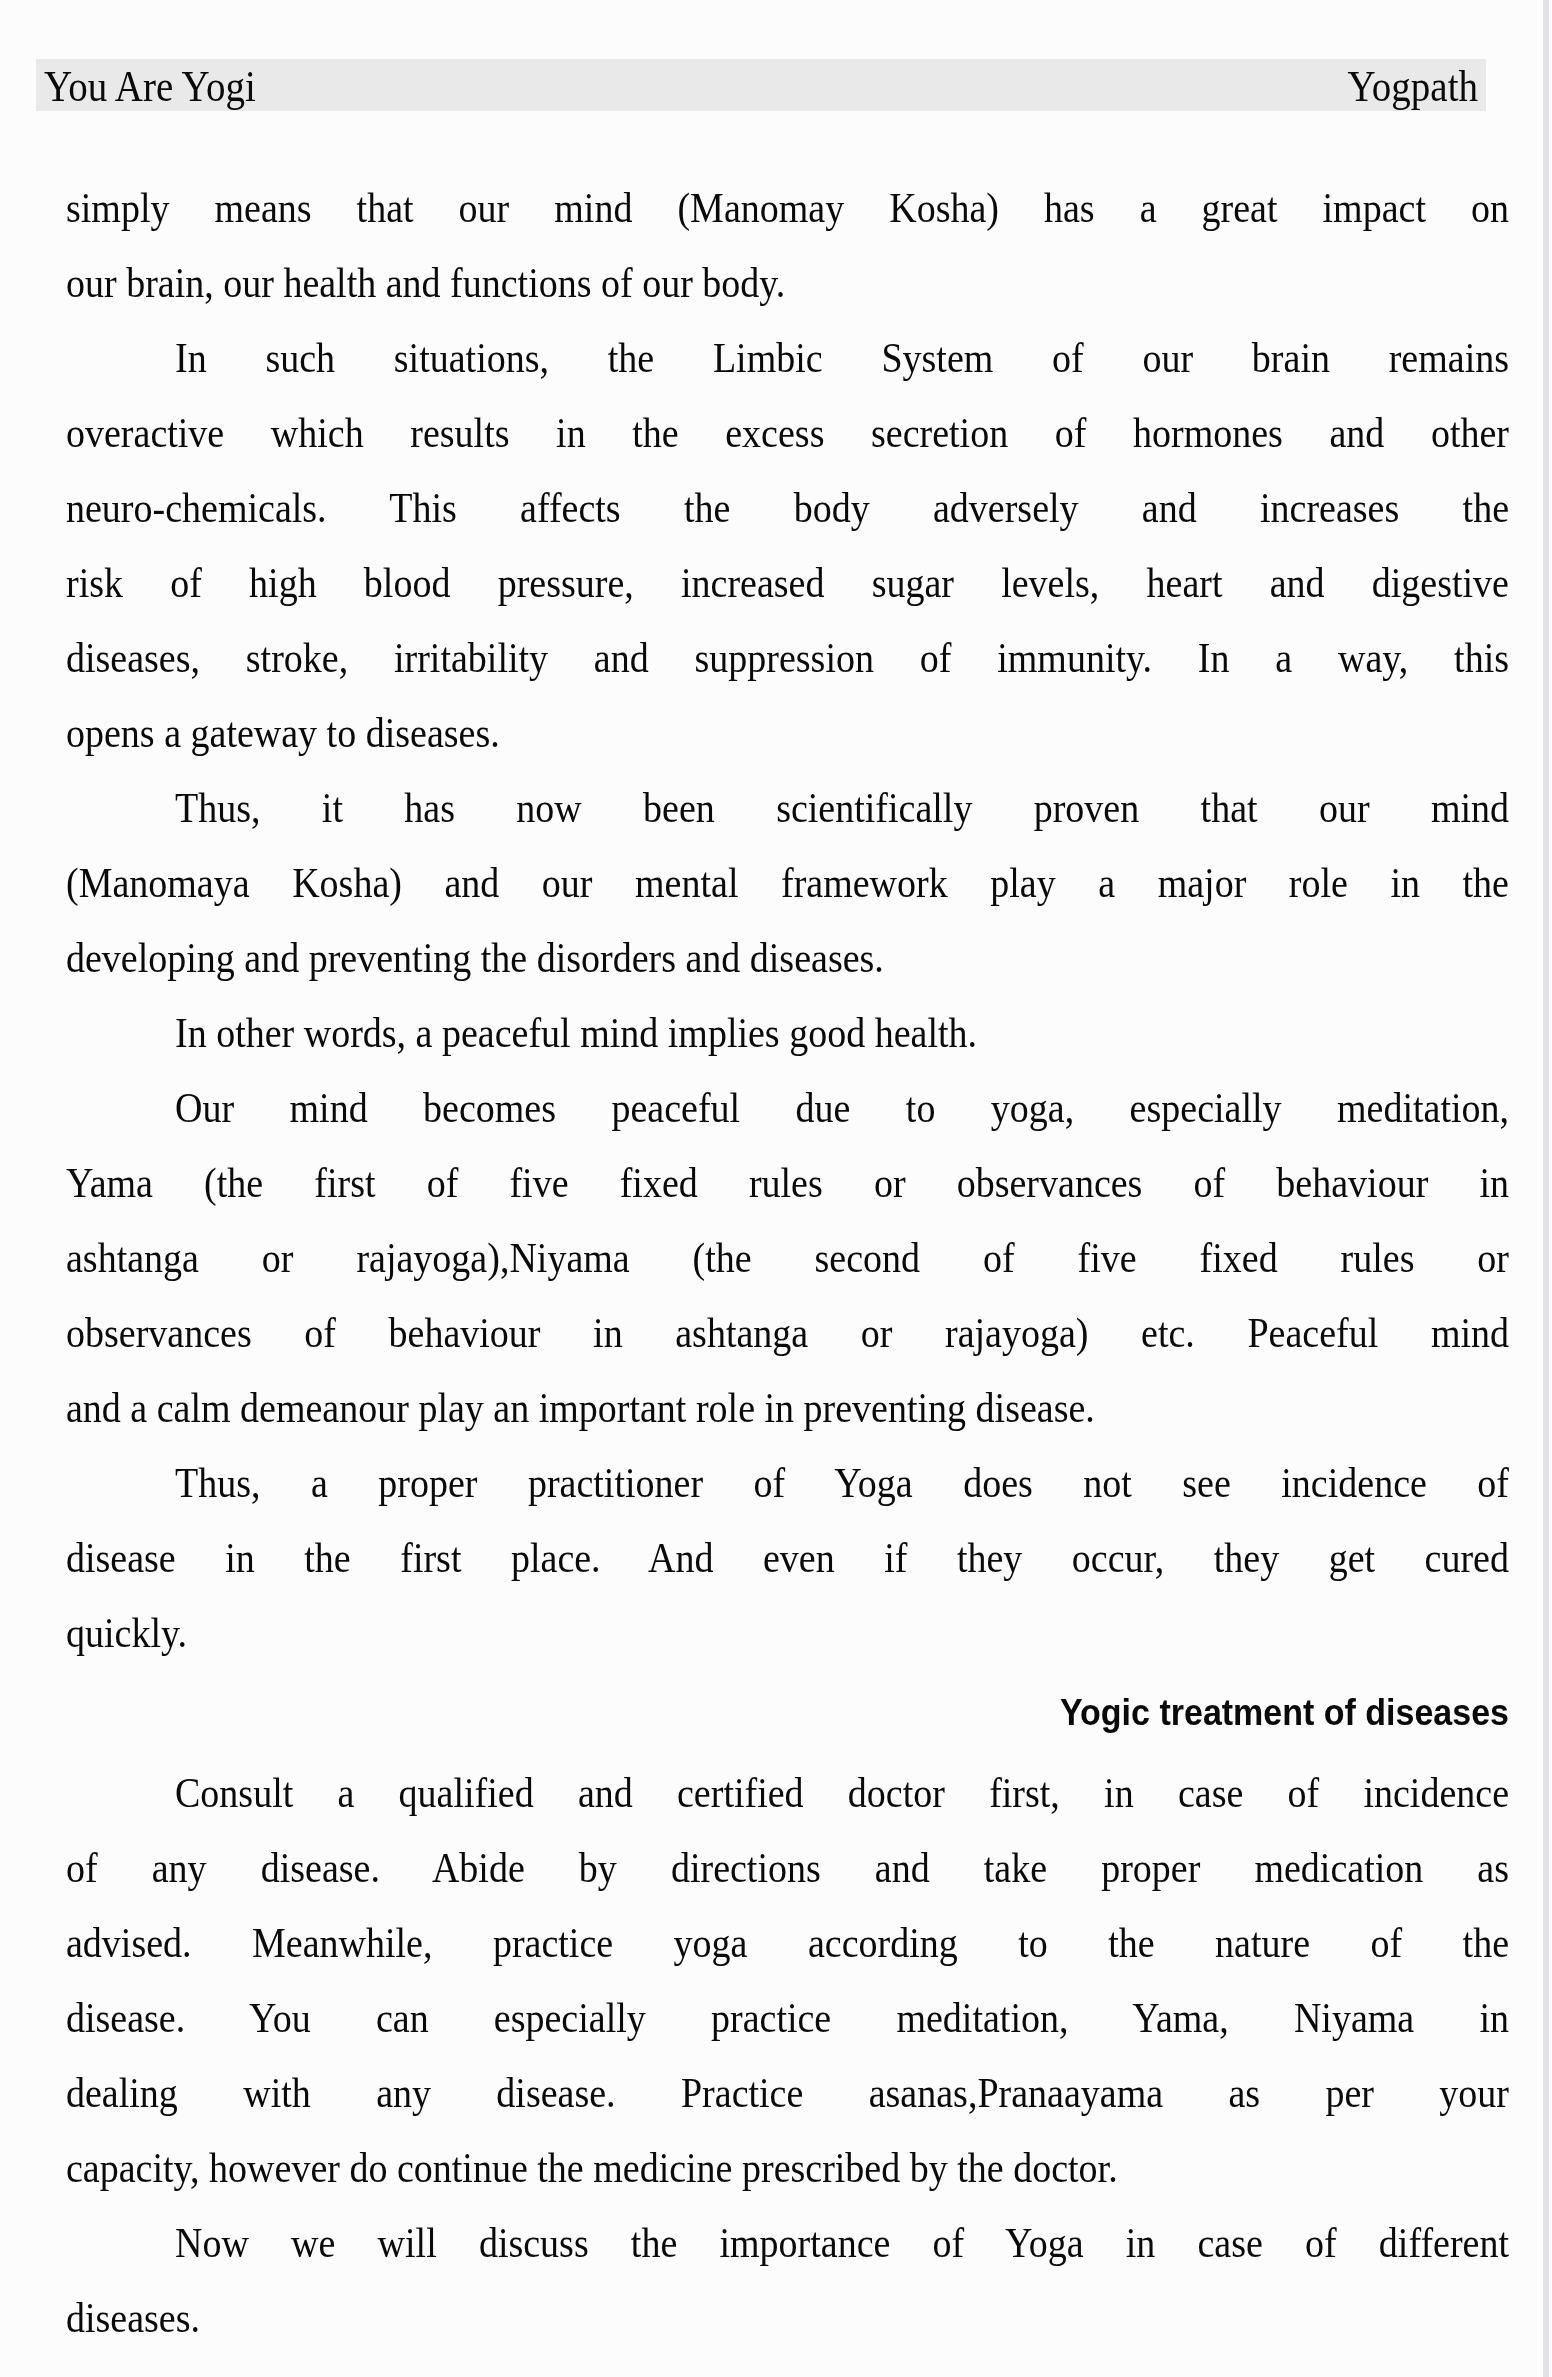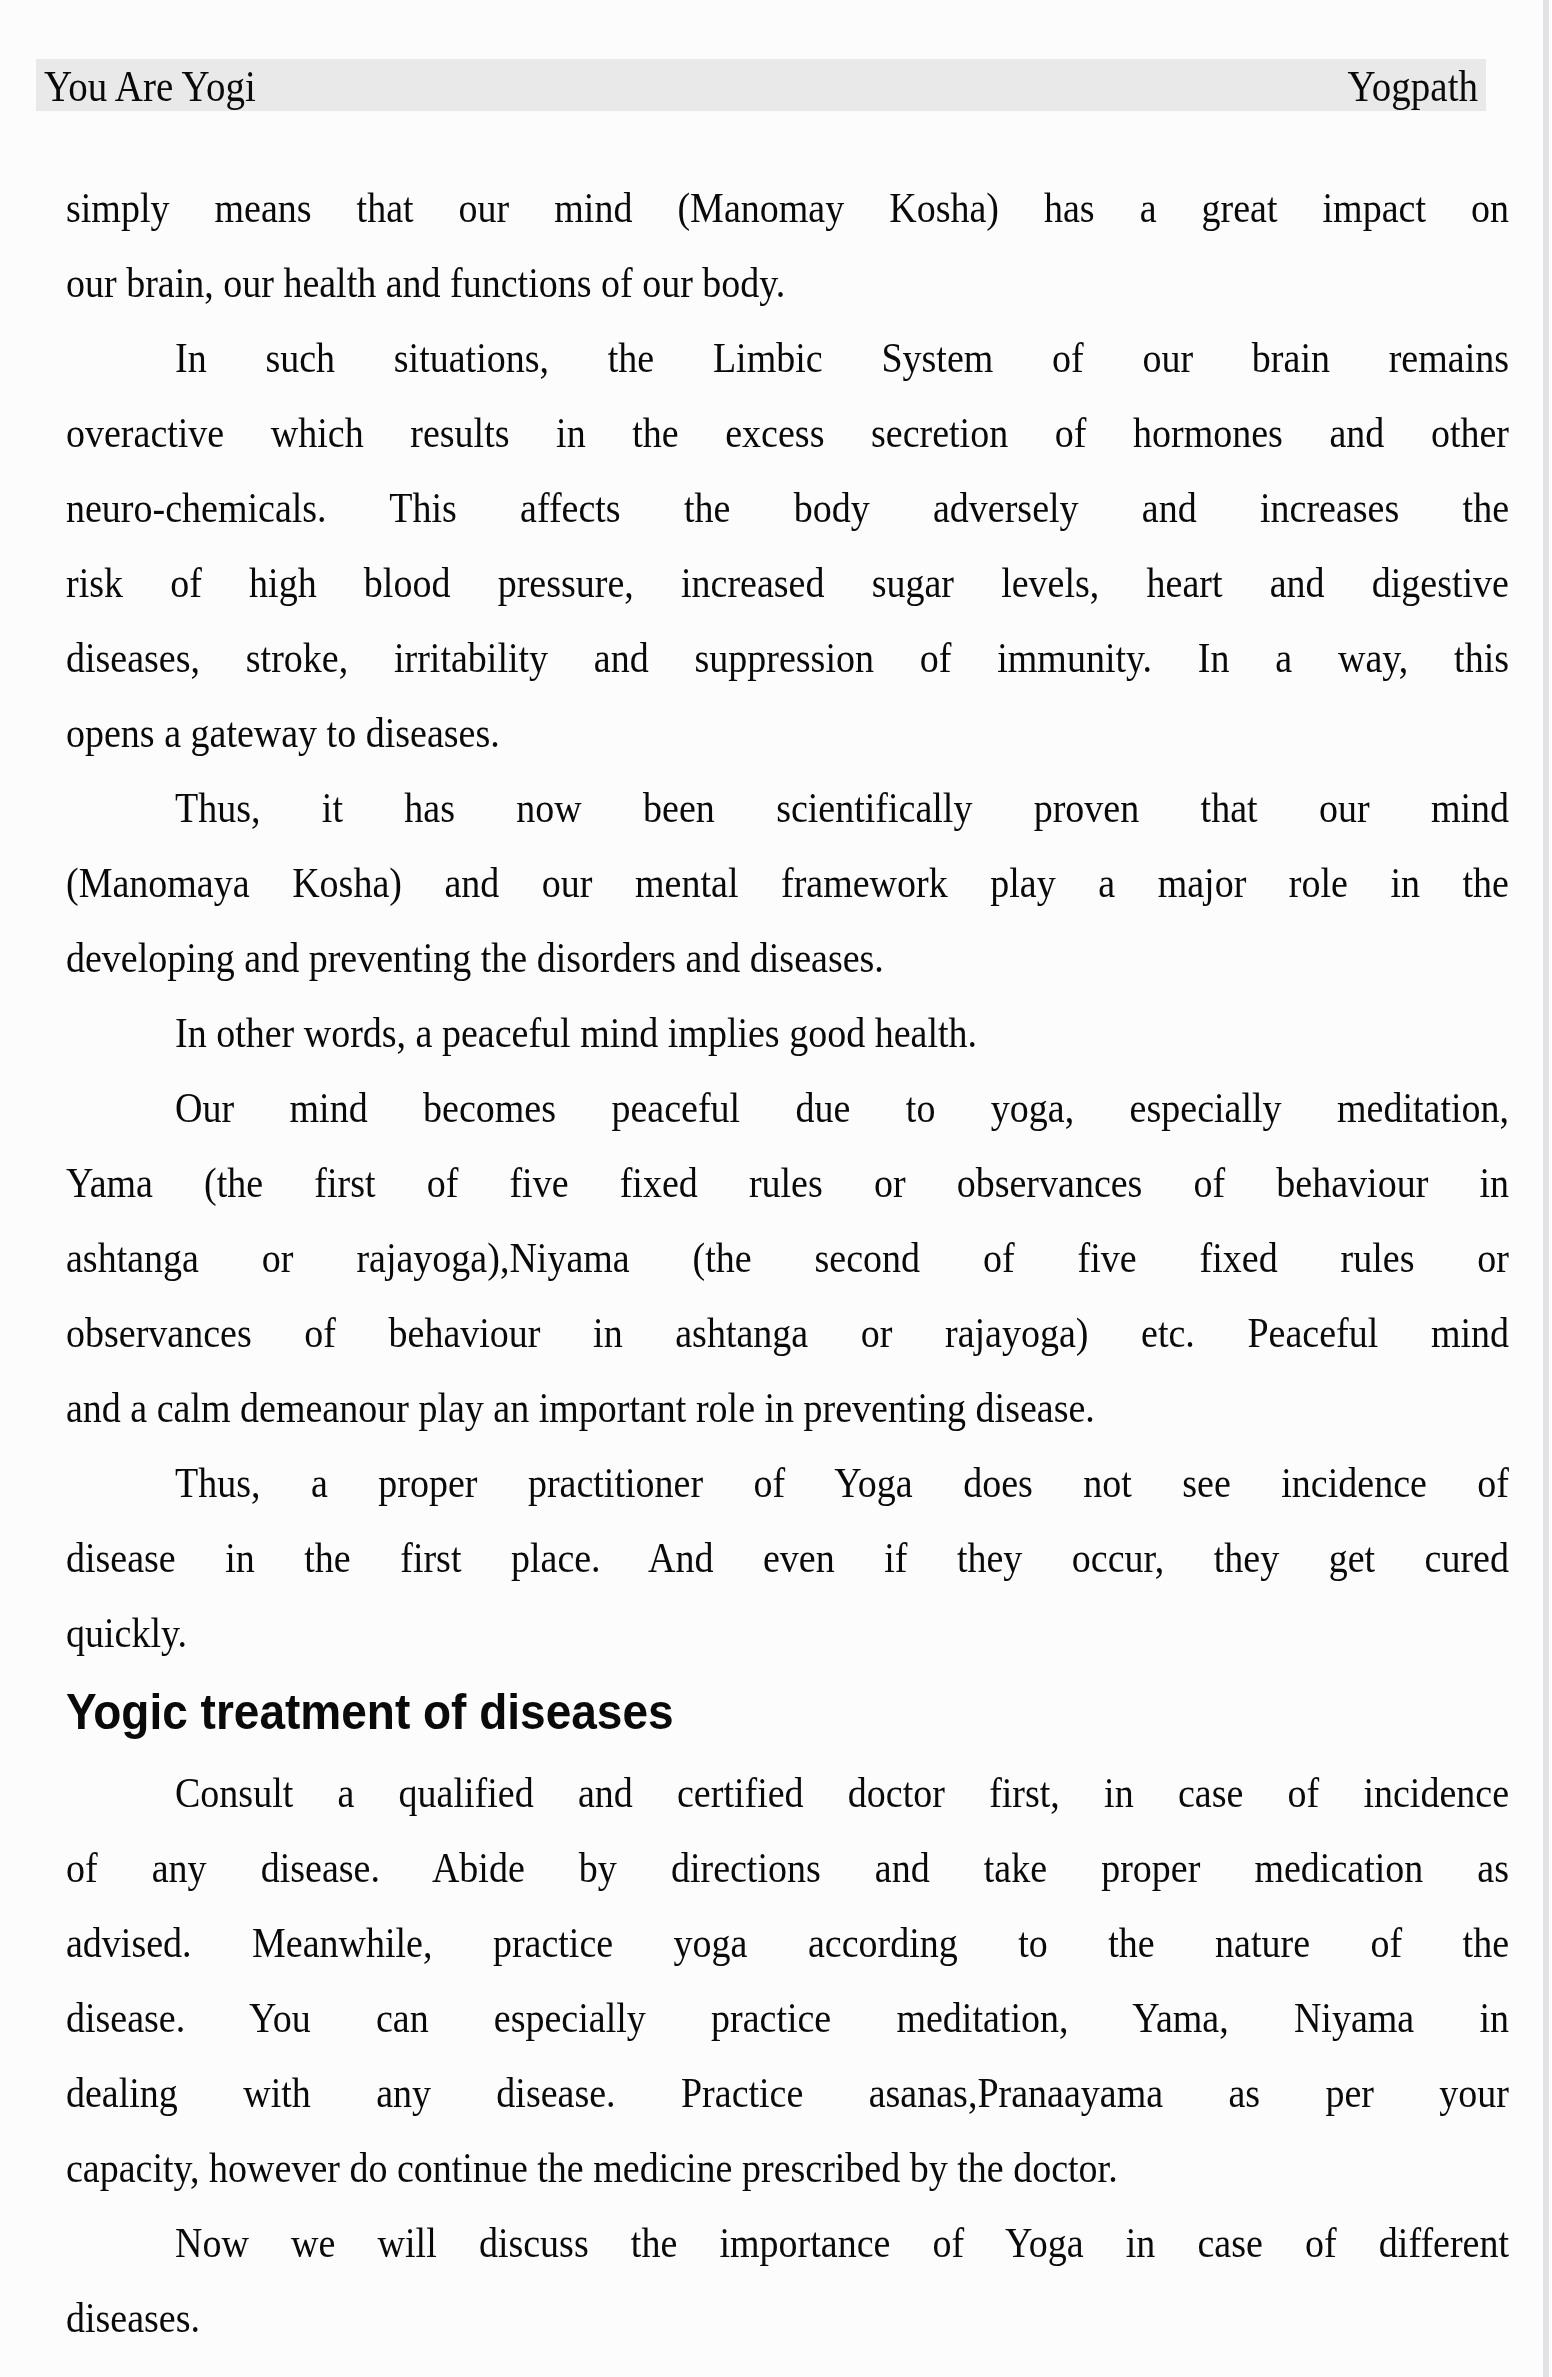--- a/index.html
+++ b/index.html
@@ -9,22 +9,22 @@
   .edge-line{position:absolute;left:1543px;top:0;width:5.7px;height:2377px;background:#e1e2e6;}
   .header-bar{position:absolute;left:36px;top:59px;width:1450px;height:52px;background:#e9e9e9;
         box-sizing:border-box;padding:4px 8px;display:flex;justify-content:space-between;align-items:center;
         font-size:39px;}
   .header-bar span{display:inline-block;transform:scaleY(1.12);white-space:nowrap;}
   .body-text{position:absolute;left:42px;top:170px;width:1443px;font-size:38px;margin-left:24px;}
   .line{height:75px;line-height:75px;text-align:justify;text-align-last:justify;
         transform:scaleY(1.13);white-space:nowrap0;}
   .line.last{text-align:left;text-align-last:left;}
   .line.indent{padding-left:109px;}
-  .heading{height:85px;line-height:85px;text-align:left;
-        font-family:"Liberation Sans","DejaVu Sans",sans-serif;font-weight:bold;font-size:46px;}
+  .heading{height:85px;line-height:85px;text-align:right;
+        font-family:"Liberation Sans","DejaVu Sans",sans-serif;font-weight:bold;font-size:34px;}
   .heading span{display:inline-block;transform:scaleY(1.08);}
 </style>
 </head>
 <body>
 
 <div class="page">
   <div class="header-bar">
     <span>You Are Yogi</span>
     <span>Yogpath</span>
   </div>

